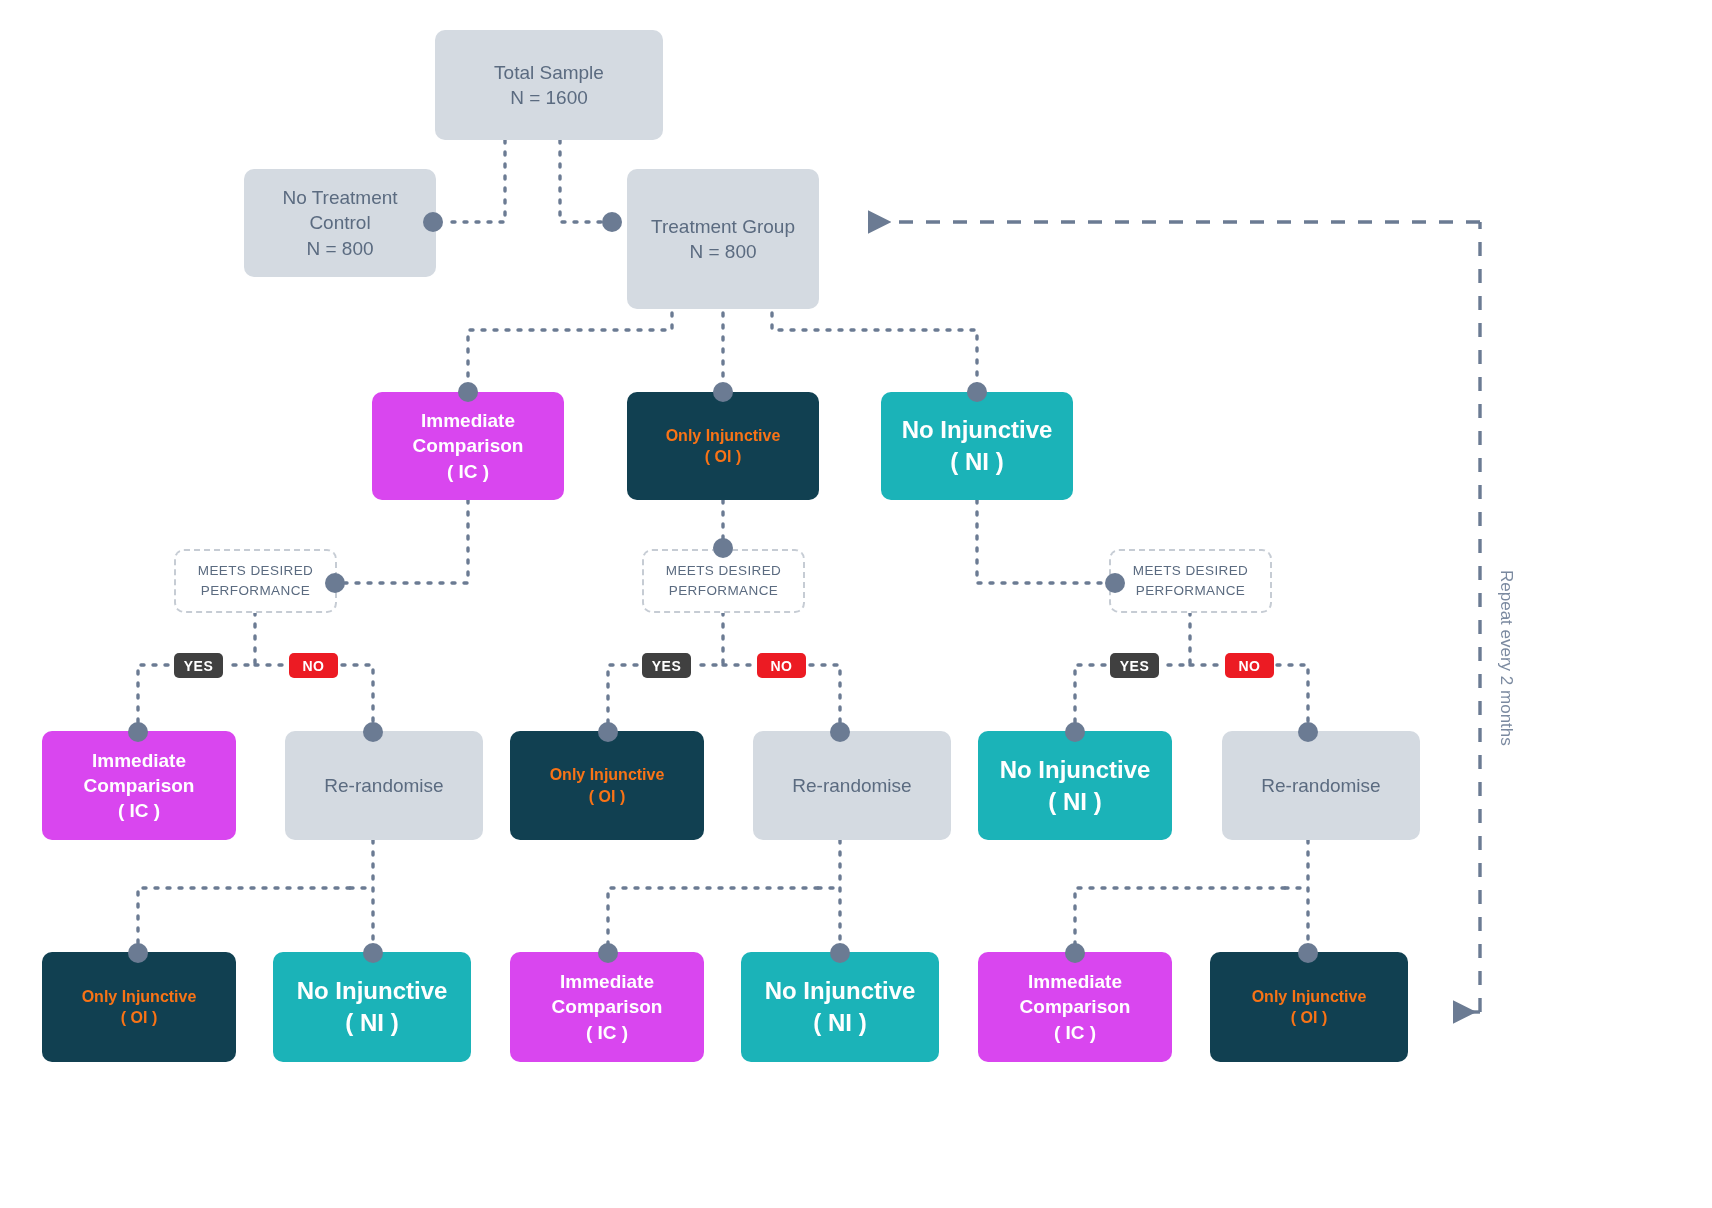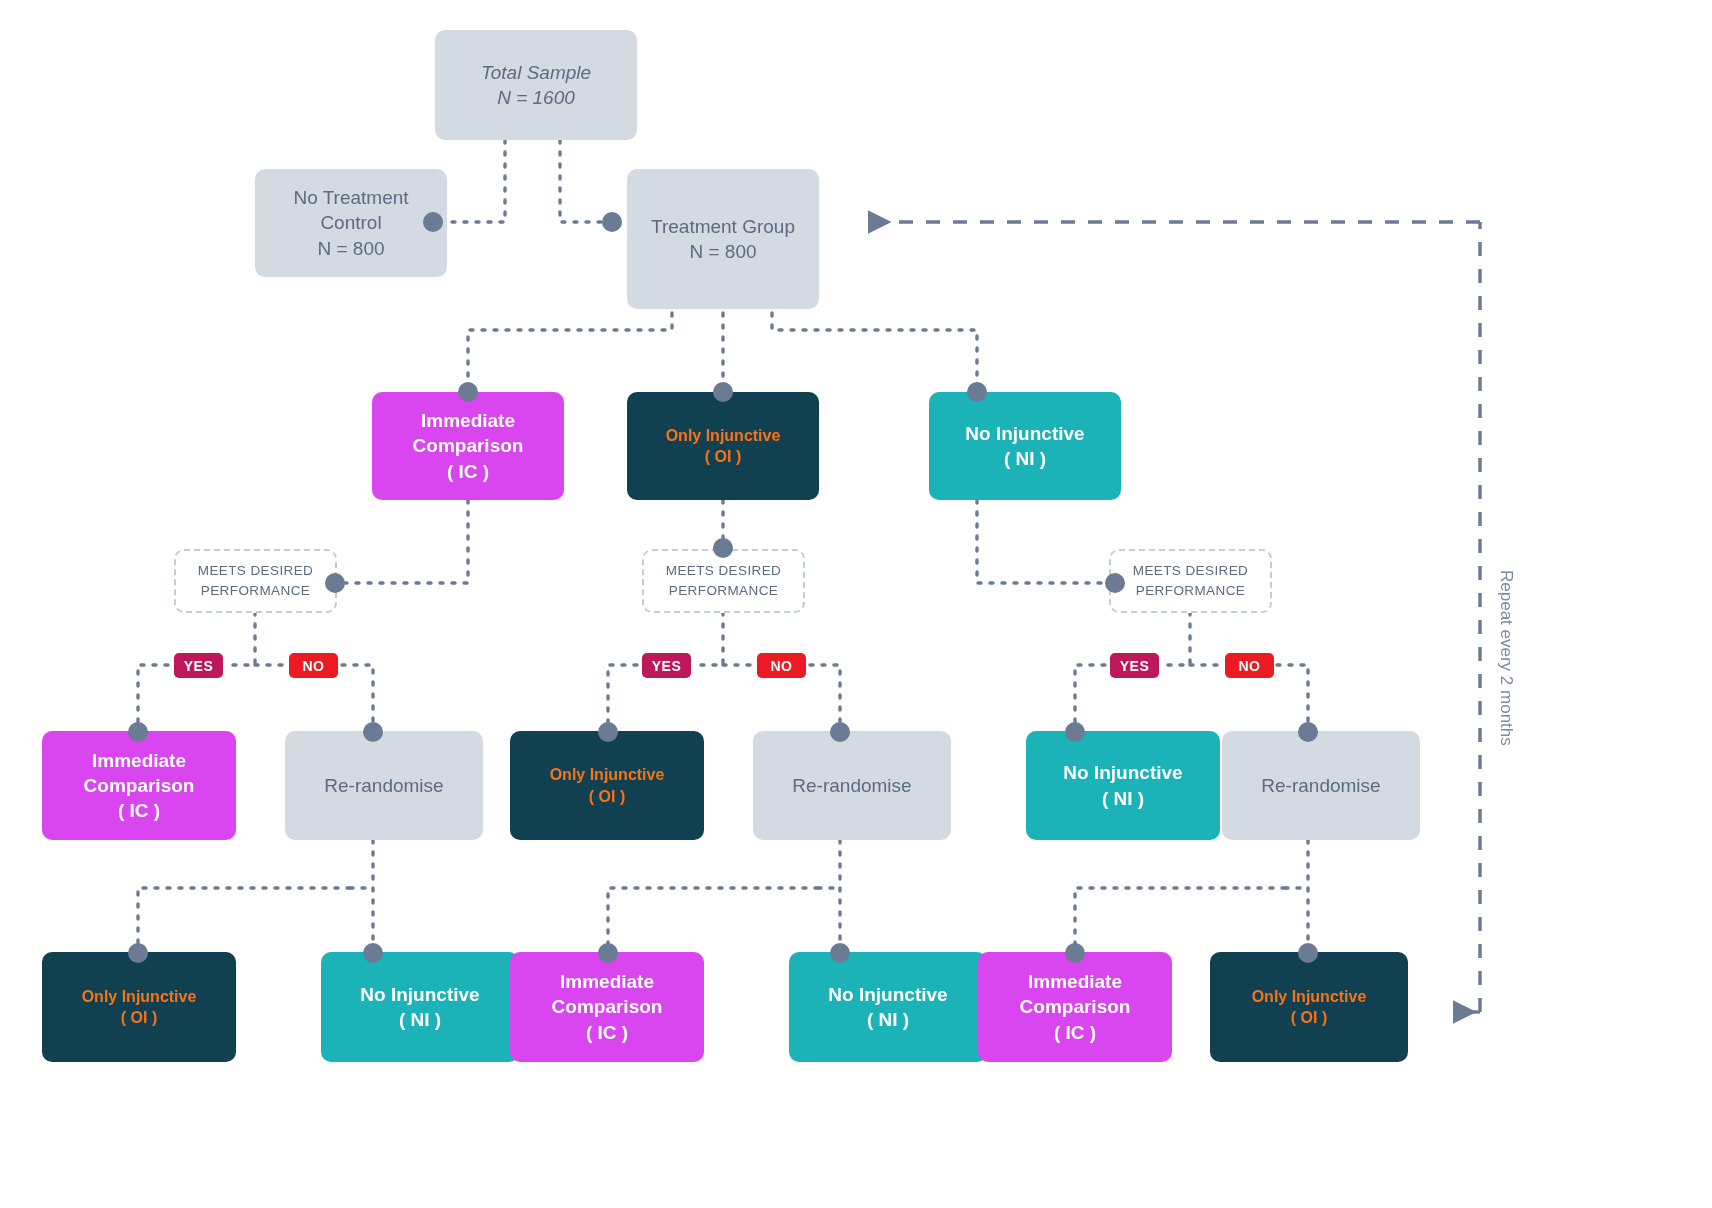--- a/index.html
+++ b/index.html
@@ -54,23 +54,22 @@
   }
   .n-navy {
     background: #114051;
     color: #f97316;
     font-size: 16px;
     font-weight: 700;
   }
   .n-teal {
     background: #1bb3b8;
     color: #ffffff;
-    font-size: 19px;
+    font-size: 24px;
     font-weight: 700;
-    margin-left: 48px;
   }
   .n-rerand {
     background: #d4dae1;
     color: #5b6b80;
     font-size: 19px;
     font-weight: 400;
     margin-left: 12px;
   }
   .decision {
     position: absolute;
@@ -94,21 +93,21 @@
     box-sizing: border-box;
     border-radius: 5px;
     color: #ffffff;
     font-size: 14px;
     font-weight: 700;
     letter-spacing: 0.5px;
     display: flex;
     align-items: center;
     justify-content: center;
   }
-  .pill-yes { background: #be185d; }
+  .pill-yes { background: #404040; }
   .pill-no  { background: #ec1b23; }
   .dot {
     position: absolute;
     width: 20px;
     height: 20px;
     border-radius: 50%;
     background: #6b7b93;
   }
   .vlabel {
     position: absolute;
@@ -178,26 +177,26 @@
       <path d="M 1480 1012 L 1480 222"></path>
     </g>
     <g fill="none" stroke="#6b7b93" stroke-width="3.4" stroke-linecap="butt" stroke-dasharray="14 13">
       <path d="M 1480 222 L 870 222" marker-end="url(#arrowL)"></path>
     </g>
     <g fill="none" stroke="#6b7b93" stroke-width="3.4" stroke-linecap="butt" stroke-dasharray="14 13">
       <path d="M 1480 1012 L 1455 1012" marker-end="url(#arrowL)"></path>
     </g>
   </svg>
 
-  <div class="node n-grey" style="left:435px; top:30px; width:202px; height:110px;font-style:italic;">
+  <div class="node n-grey" style="left:435px; top:30px; width:228px; height:110px;">
     <span class="lbl">Total Sample
 N = 1600</span>
   </div>
 
-  <div class="node n-grey" style="left:255px; top:169px; width:192px; height:108px;">
+  <div class="node n-grey" style="left:244px; top:169px; width:192px; height:108px;">
     <span class="lbl">No Treatment
 Control
 N = 800</span>
   </div>
   <div class="dot" style="left:423px; top:212px;"></div>
 
   <div class="node n-grey" style="left:627px; top:169px; width:192px; height:140px;">
     <span class="lbl">Treatment Group
 N = 800</span>
   </div>

